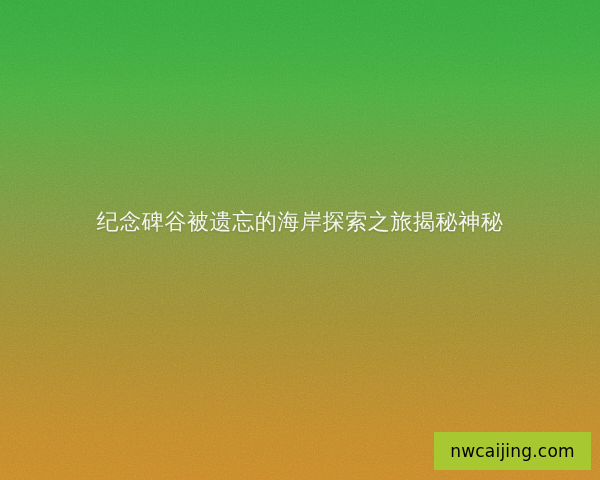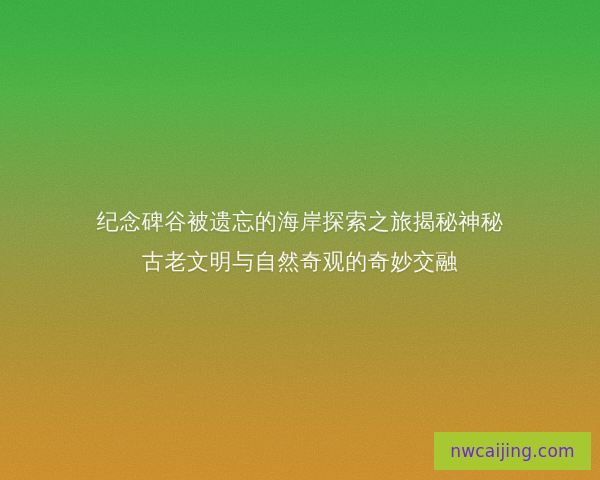--- a/index.html
+++ b/index.html
@@ -82,21 +82,21 @@
     top: 432px;
     width: 157px;
     height: 38px;
     background: #a8c832;
     display: flex;
     align-items: center;
     justify-content: center;
   }
 
   #watermark-text {
-    color: #6d28d9;
+    color: #000000;
     font-size: 17px;
     line-height: 1;
     letter-spacing: 0.2px;
     font-weight: 400;
   }
 </style>
 </head>
 <body>
 
 <div id="banner">
@@ -114,20 +114,19 @@
   <svg id="noise-layer-2" width="600" height="480" viewBox="0 0 600 480" preserveAspectRatio="none" xmlns="http://www.w3.org/2000/svg">
     <filter id="grain-b" x="0" y="0" width="100%" height="100%">
       <feTurbulence type="fractalNoise" baseFrequency="0.42" numOctaves="3" stitchTiles="stitch" result="m"></feTurbulence>
       <feColorMatrix type="saturate" values="0.25" in="m"></feColorMatrix>
     </filter>
     <rect width="600" height="480" filter="url(#grain-b)"></rect>
   </svg>
 
   <div id="title-block">
     <span class="title-line">纪念碑谷被遗忘的海岸探索之旅揭秘神秘</span>
-    <span class="title-line">古老文明与自然奇观的奇妙交融</span>
   </div>
 
   <div id="watermark-badge">
     <span id="watermark-text">nwcaijing.com</span>
   </div>
 
 </div>
 
 </body></html>

